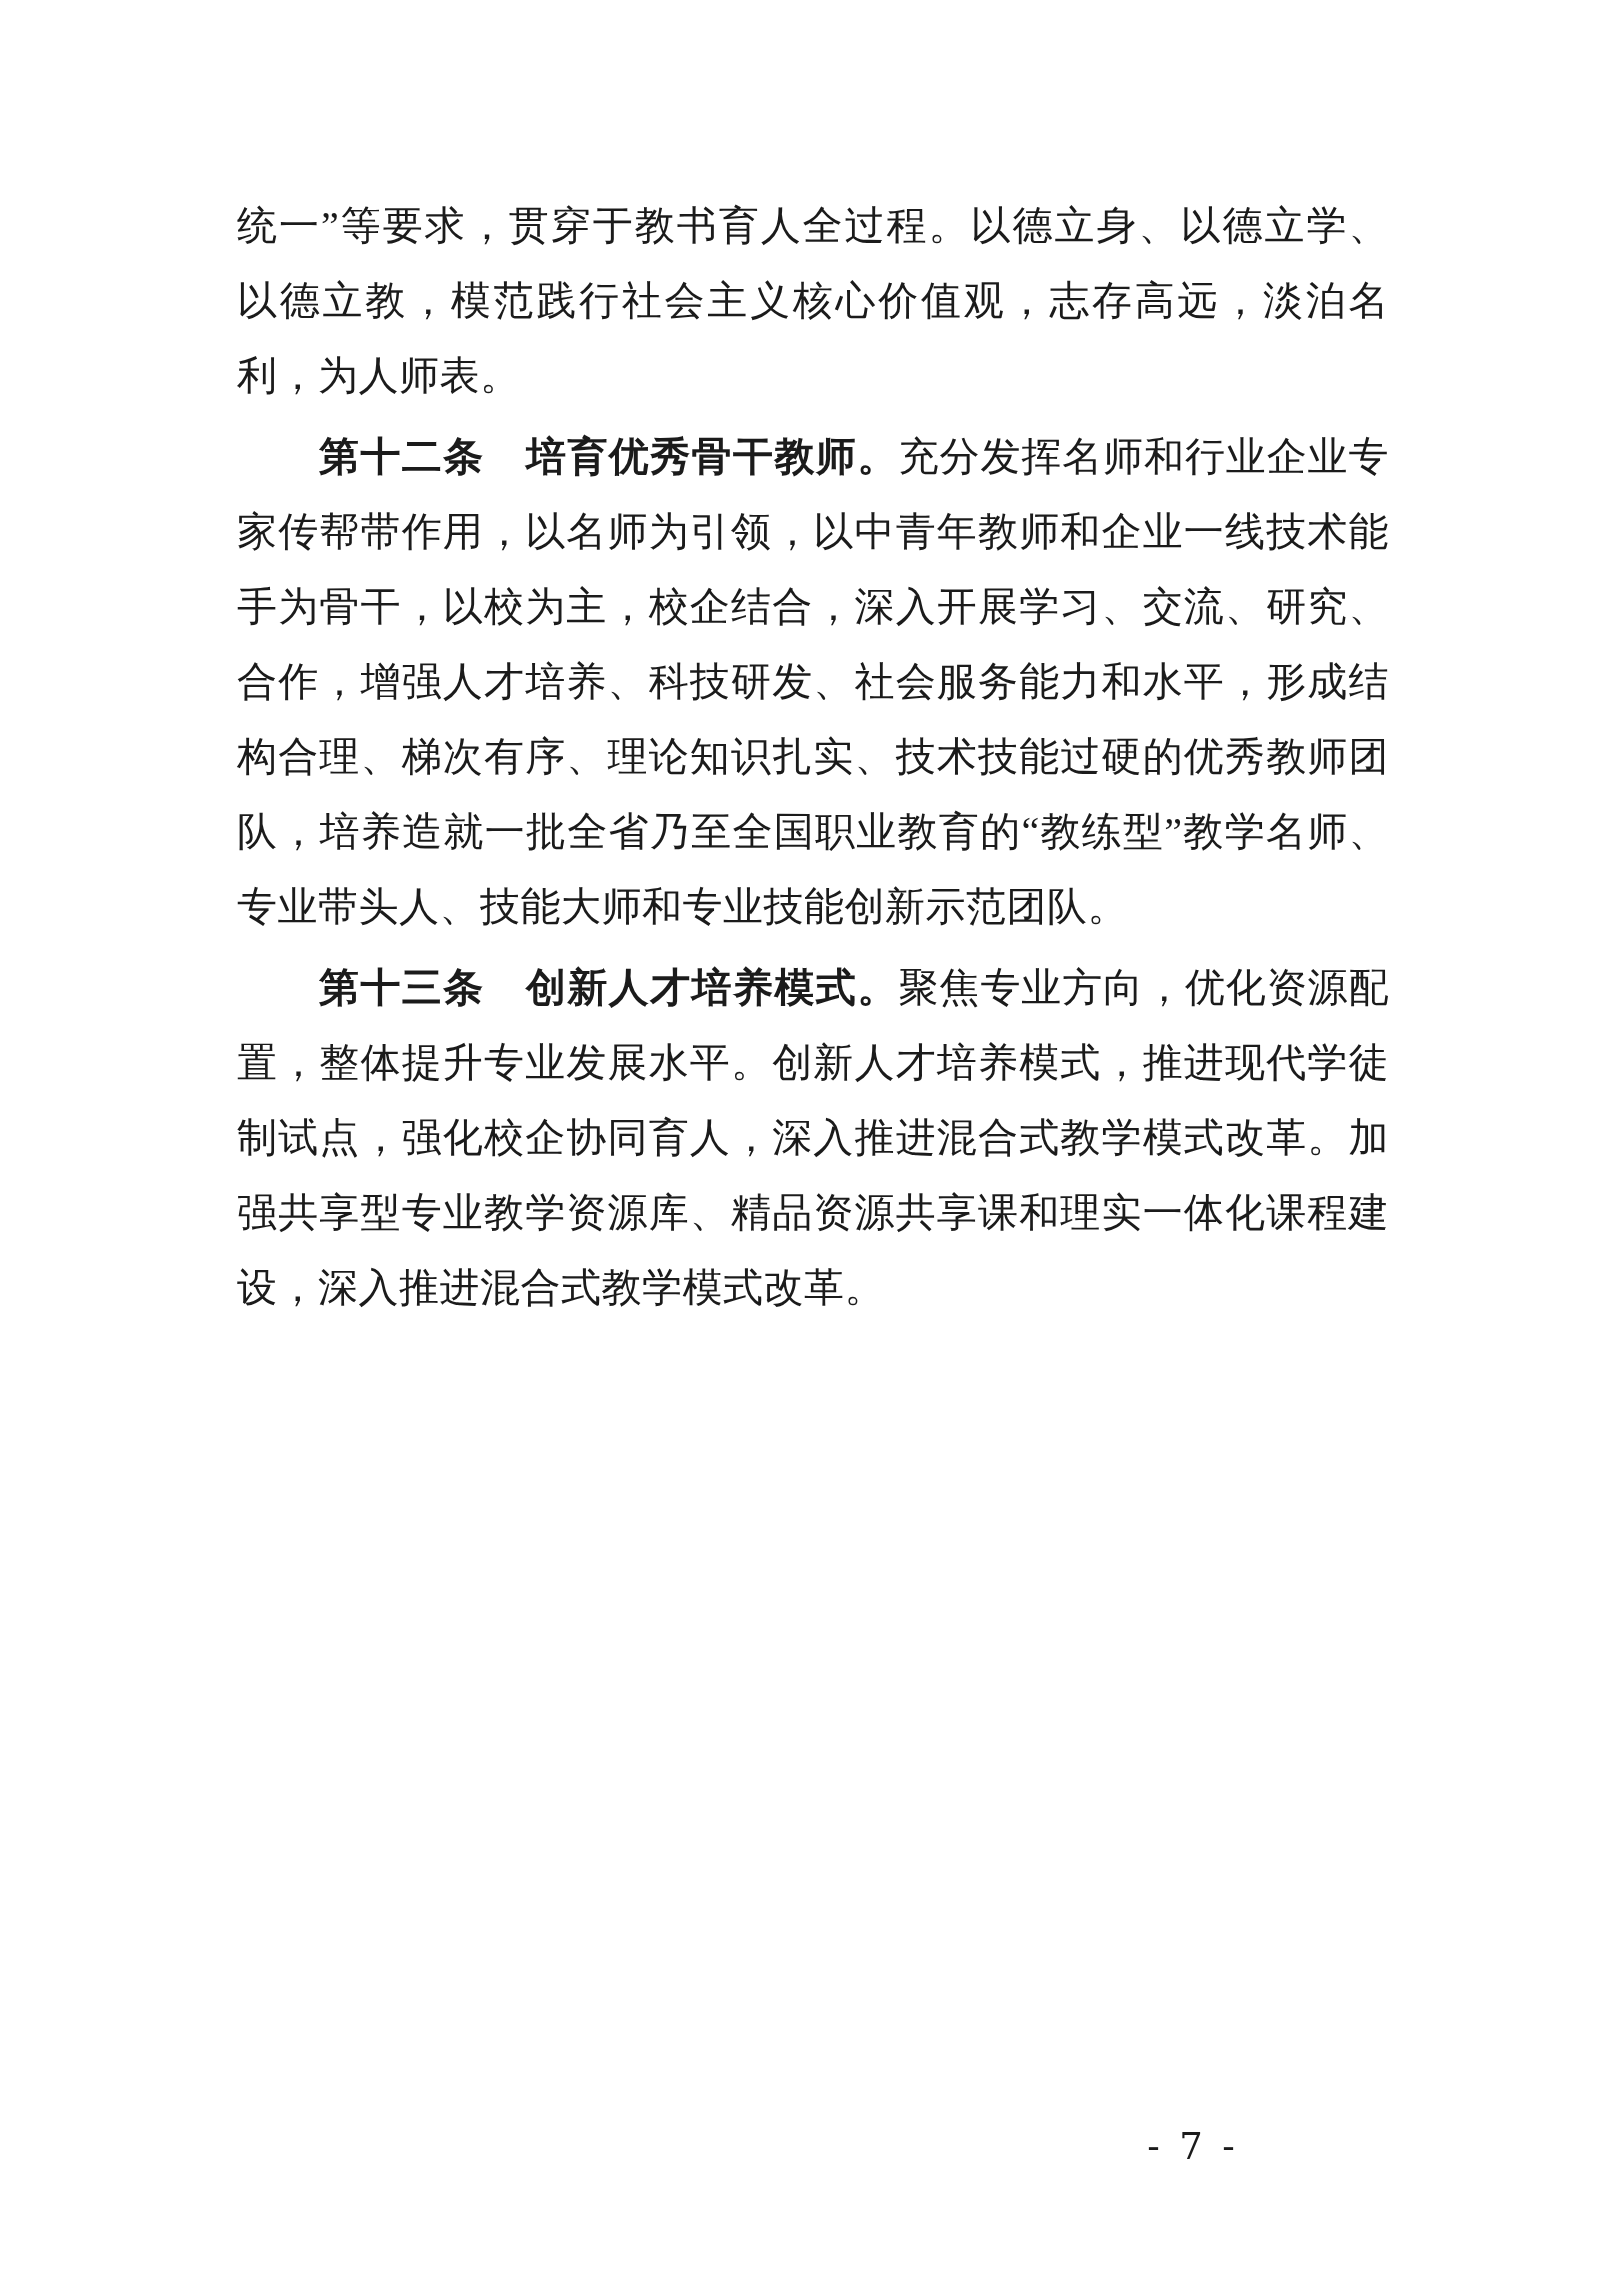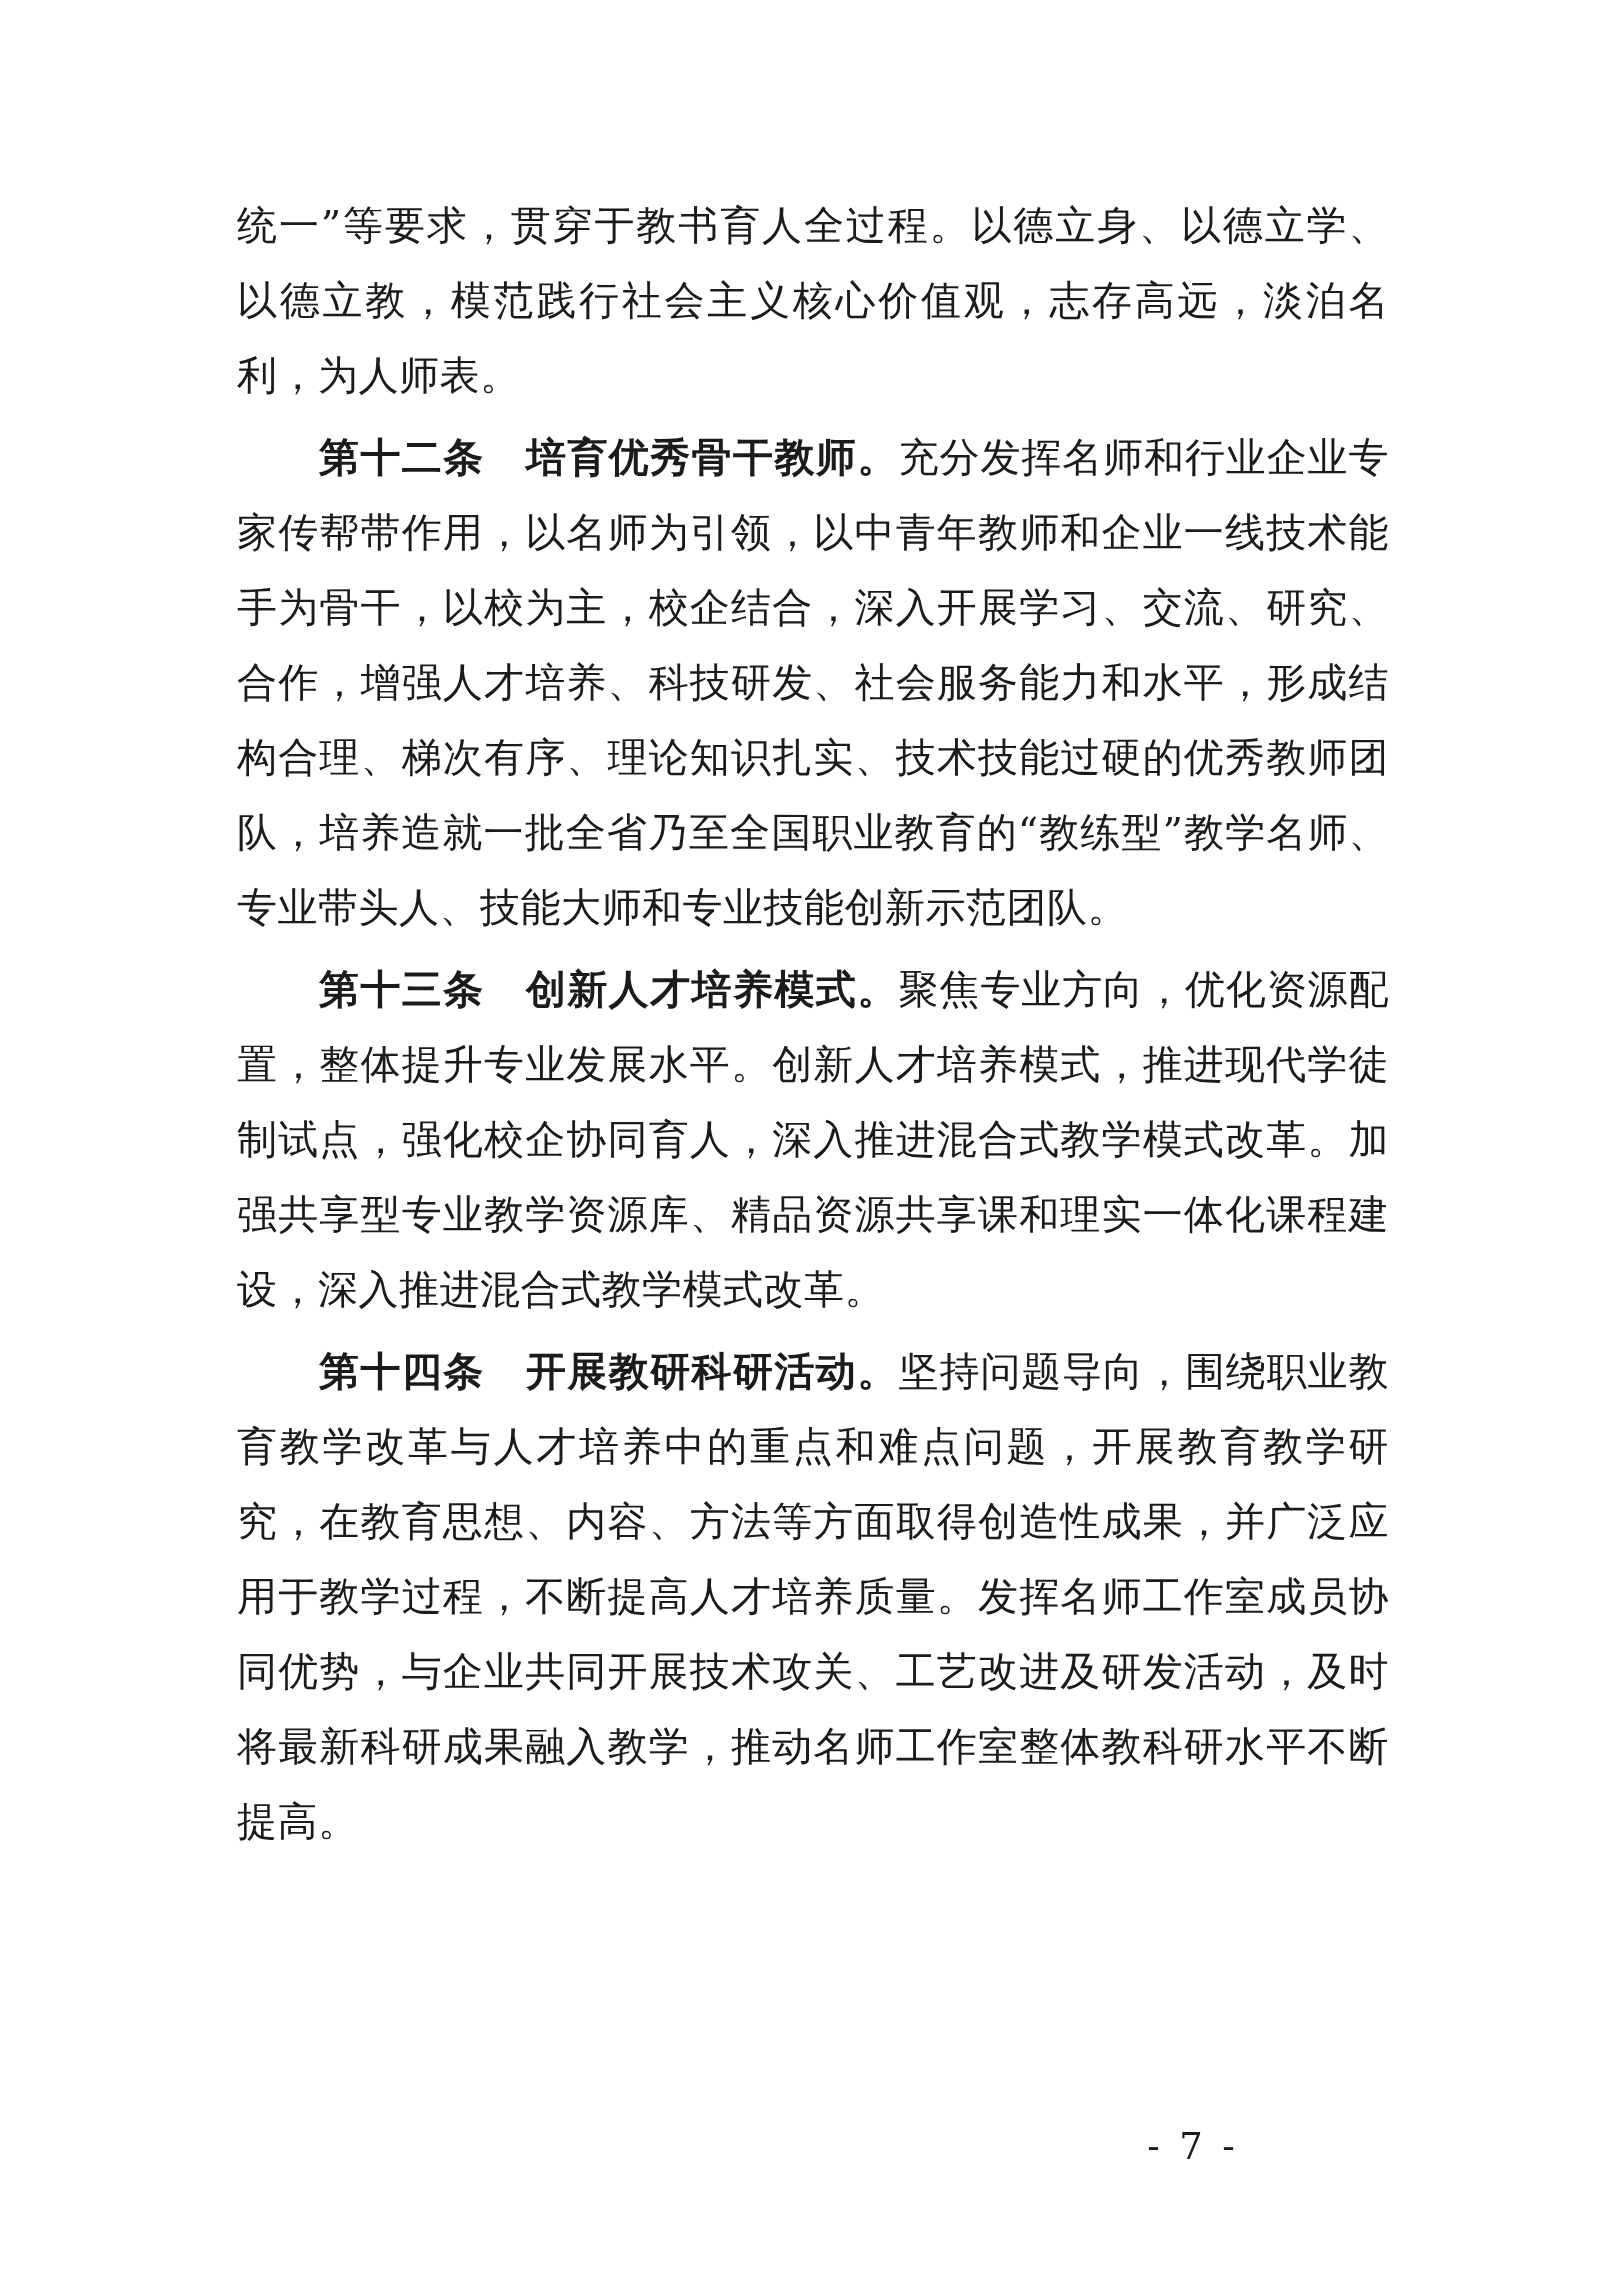--- a/index.html
+++ b/index.html
@@ -25,20 +25,21 @@
     width: 1152px;
   }
   p.para {
     margin: 0 0 5.9px 0;
     font-size: 40px;
     line-height: 75px;
     text-align: justify;
     text-justify: inter-ideograph;
     letter-spacing: 0.5px;
     color: #1b1b1b;
+    font-family: Liberation Serif, serif;
   }
   p.indent {
     text-indent: 82px;
   }
   .heading {
     font-weight: bold;
     letter-spacing: 1px;
   }
   .page-number {
     position: absolute;
@@ -68,23 +69,20 @@
     </p>
 
     <p class="para indent">
       <span class="heading">第十二条　培育优秀骨干教师。</span><span>充分发挥名师和行业企业专家传帮带作用，以名师为引领，以中青年教师和企业一线技术能手为骨干，以校为主，校企结合，深入开展学习、交流、研究、合作，增强人才培养、科技研发、社会服务能力和水平，形成结构合理、梯次有序、理论知识扎实、技术技能过硬的优秀教师团队，培养造就一批全省乃至全国职业教育的“教练型”教学名师、专业带头人、技能大师和专业技能创新示范团队。</span>
     </p>
 
     <p class="para indent">
       <span class="heading">第十三条　创新人才培养模式。</span><span>聚焦专业方向，优化资源配置，整体提升专业发展水平。创新人才培养模式，推进现代学徒制试点，强化校企协同育人，深入推进混合式教学模式改革。加强共享型专业教学资源库、精品资源共享课和理实一体化课程建设，深入推进混合式教学模式改革。</span>
     </p>
 
-    <p class="para indent">
-      <span class="heading">第十四条　开展教研科研活动。</span><span>坚持问题导向，围绕职业教育教学改革与人才培养中的重点和难点问题，开展教育教学研究，在教育思想、内容、方法等方面取得创造性成果，并广泛应用于教学过程，不断提高人才培养质量。发挥名师工作室成员协同优势，与企业共同开展技术攻关、工艺改进及研发活动，及时将最新科研成果融入教学，推动名师工作室整体教科研水平不断提高。</span>
-    </p>
 
   </div>
 
   <div class="page-number">
     <span class="pn-inner">- 7 -</span>
   </div>
 
 </div>
 
 

